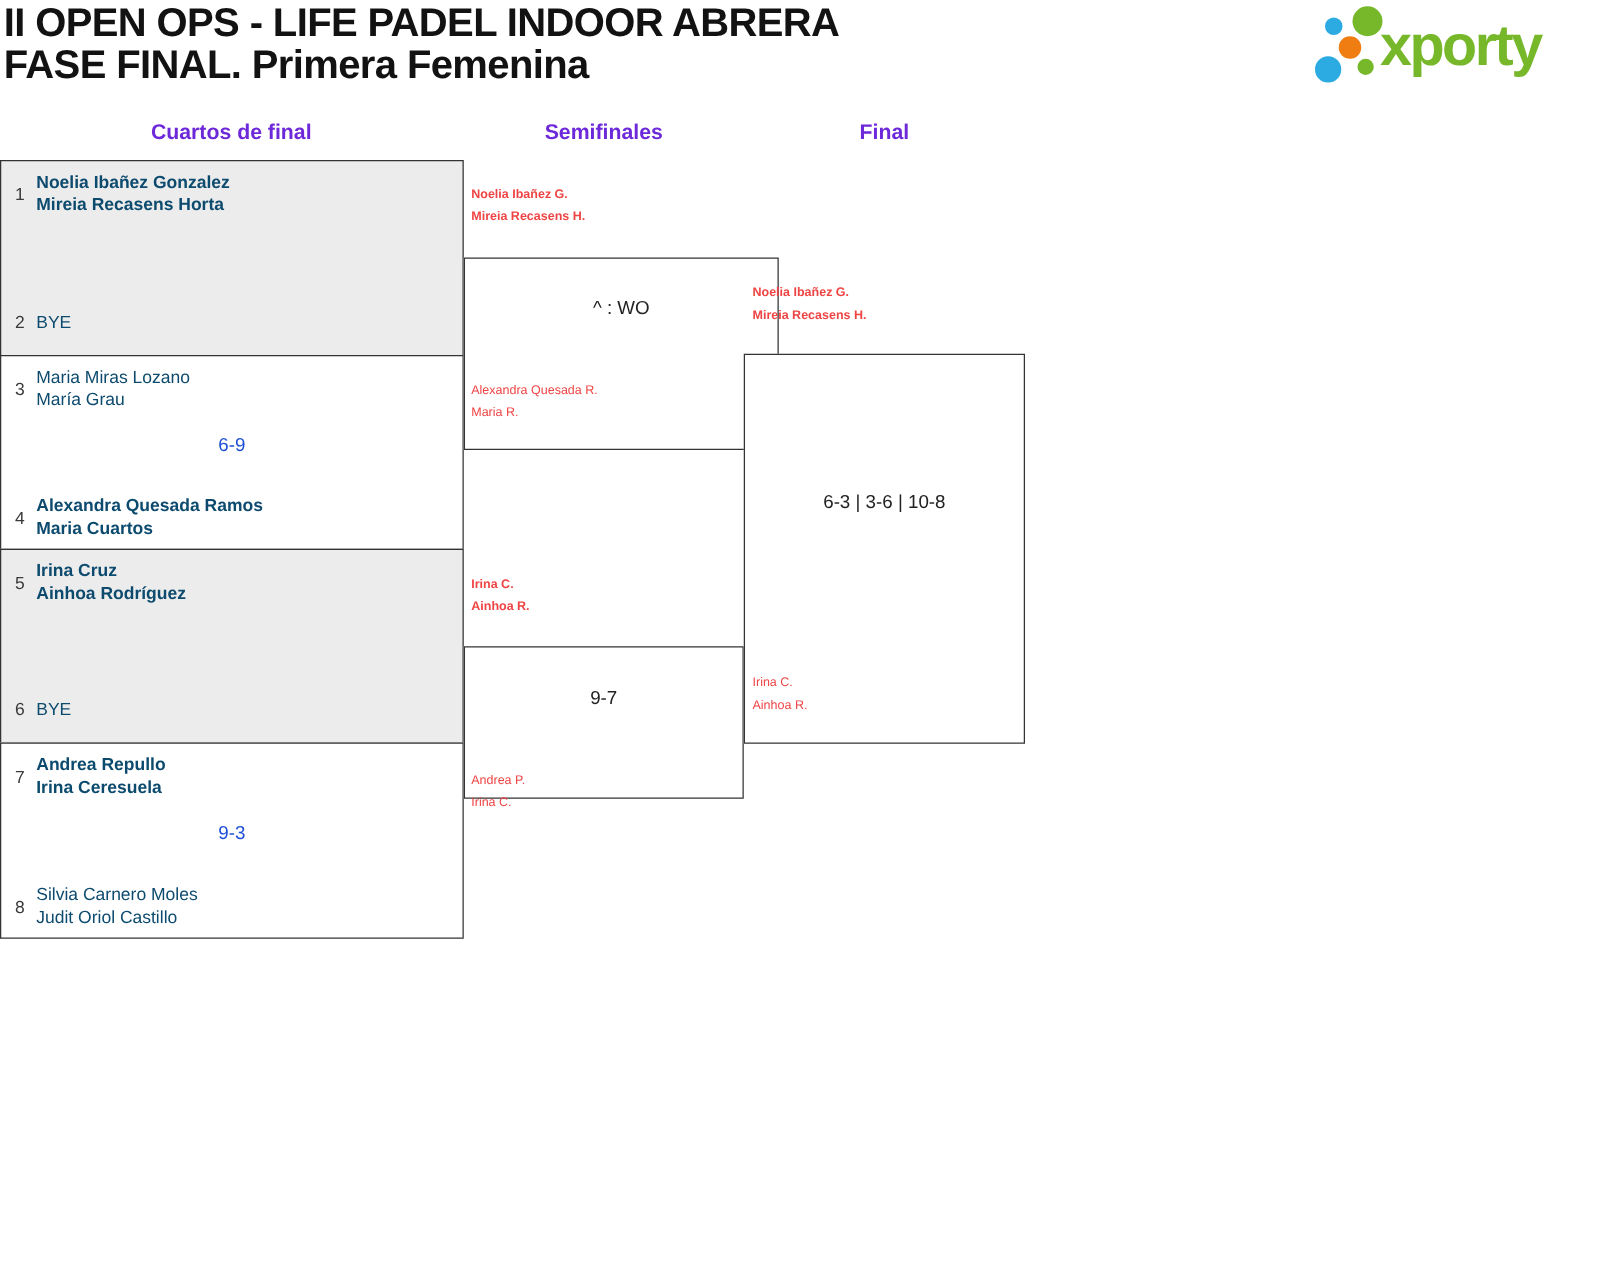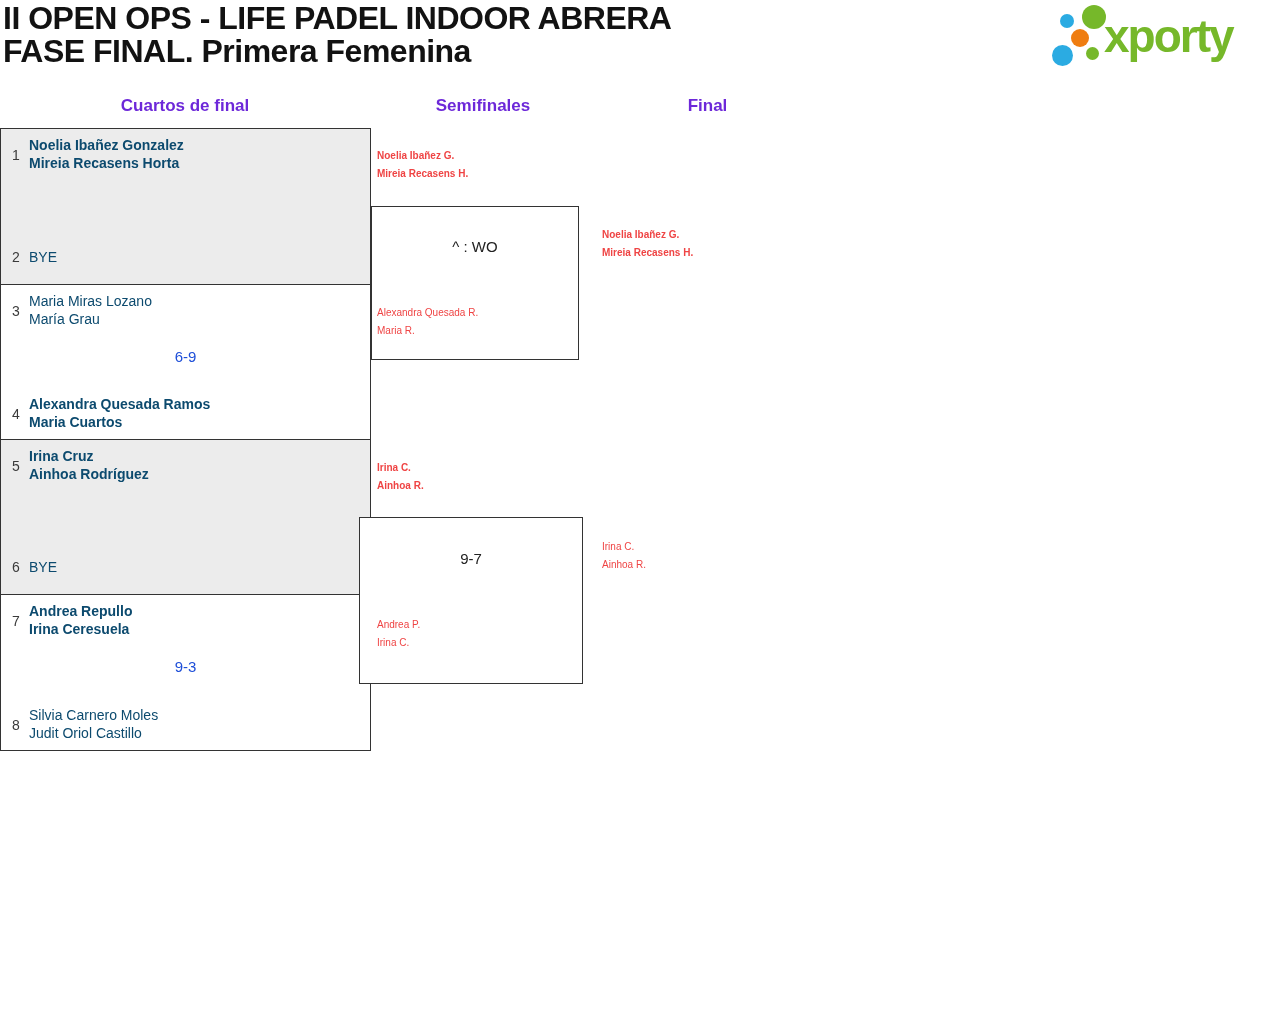--- a/index.html
+++ b/index.html
@@ -57,22 +57,22 @@
   .names div:empty { display:none; }
   .entry.winner .names { font-weight:700; }
 
   .score {
     position:absolute; left:0; right:0; top:63px; text-align:center;
     font-size:15px; color:#1d4ed8;
   }
 
   
   .match-box { position:absolute; background:#fff; border:1px solid #333; }
-  .sf-1 { left:371px; top:206px; width:208px; height:154px; }
-  .sf-2 { left:359px; top:517px; width:224px; height:167px; }
+  .sf-1 { left:371px; top:206px; width:252px; height:154px; }
+  .sf-2 { left:371px; top:517px; width:224px; height:122px; }
   .final-box { left:595px; top:283px; width:225px; height:312px; }
   .box-score { position:absolute; left:0; right:0; text-align:center; font-size:15px; color:#222; }
   .sf-1 .box-score { top:31px; }
   .sf-2 .box-score { top:32px; }
   .final-box .box-score { top:109px; }
 
   
   .pair-label { position:absolute; font-size:10px; line-height:18px; color:#ef4444; }
   .pair-label.winner { font-weight:700; }
   .lbl-sf1-top    { left:377px; top:147px; }
@@ -194,20 +194,23 @@
   </div>
   <div class="pair-label lbl-sf2-top winner">
     <div>Irina C.</div>
     <div>Ainhoa R.</div>
   </div>
   <div class="pair-label lbl-sf2-bottom">
     <div>Andrea P.</div>
     <div>Irina C.</div>
   </div>
 
+  <div class="match-box final-box">
+    <div class="box-score">6-3 | 3-6 | 10-8</div>
+  </div>
   <div class="pair-label lbl-final-top winner">
     <div>Noelia Ibañez G.</div>
     <div>Mireia Recasens H.</div>
   </div>
   <div class="pair-label lbl-final-bottom">
     <div>Irina C.</div>
     <div>Ainhoa R.</div>
   </div>
 
 </div>

